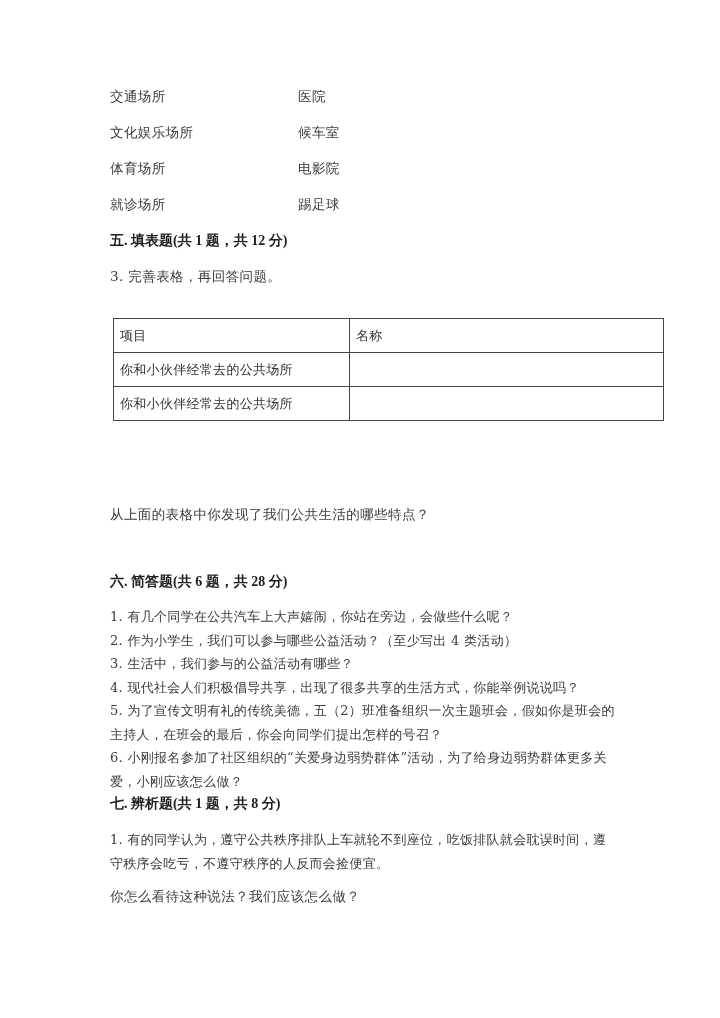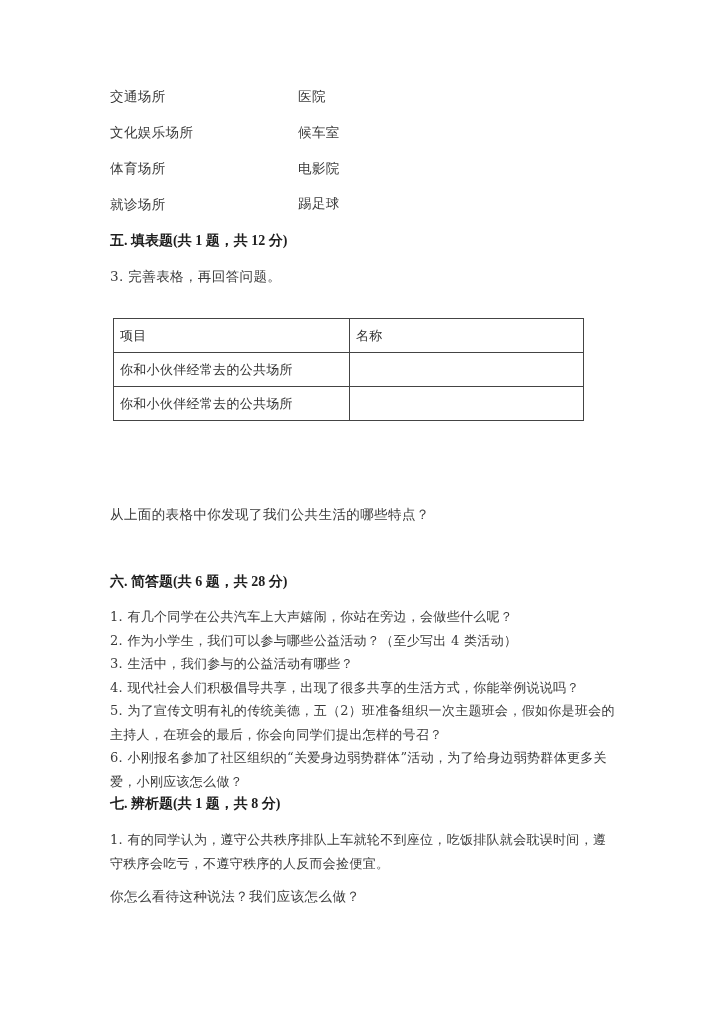--- a/index.html
+++ b/index.html
@@ -36,21 +36,21 @@
       color: #3a3a3a;
       line-height: 23.5px;
       letter-spacing: 0.3px;
       width: 520px;
       white-space: normal;
     }
     table.fill-table {
       position: absolute;
       left: 113px;
       top: 318px;
-      width: 471px;
+      width: 551px;
       border-collapse: collapse;
       font-family: "DejaVu Sans", "Liberation Sans", sans-serif;
       font-size: 13px;
       color: #333;
     }
     table.fill-table td {
       border: 1.5px solid #444;
       height: 33px;
       padding: 0 0 0 6px;
       vertical-align: middle;
@@ -63,21 +63,21 @@
 
 <div>
   <div class="abs txt" style="left:110px; top:90px;">交通场所</div>
   <div class="abs txt" style="left:110px; top:126px;">文化娱乐场所</div>
   <div class="abs txt" style="left:110px; top:162px;">体育场所</div>
   <div class="abs txt" style="left:110px; top:198px;">就诊场所</div>
 
   <div class="abs txt" style="left:298px; top:90px;">医院</div>
   <div class="abs txt" style="left:298px; top:126px;">候车室</div>
   <div class="abs txt" style="left:298px; top:162px;">电影院</div>
-  <div class="abs txt" style="left:298px; top:198px;font-family:Liberation Mono, monospace;">踢足球</div>
+  <div class="abs txt" style="left:298px; top:198px;">踢足球</div>
 </div>
 
 <div>
   <div class="abs heading" style="left:110px; top:234px;">五. 填表题(共 1 题，共 12 分)</div>
   <div class="abs txt" style="left:110px; top:270px;">3. 完善表格，再回答问题。</div>
 
   <table class="fill-table">
     <tbody>
         <tr>
       <td class="c1">项目</td>

